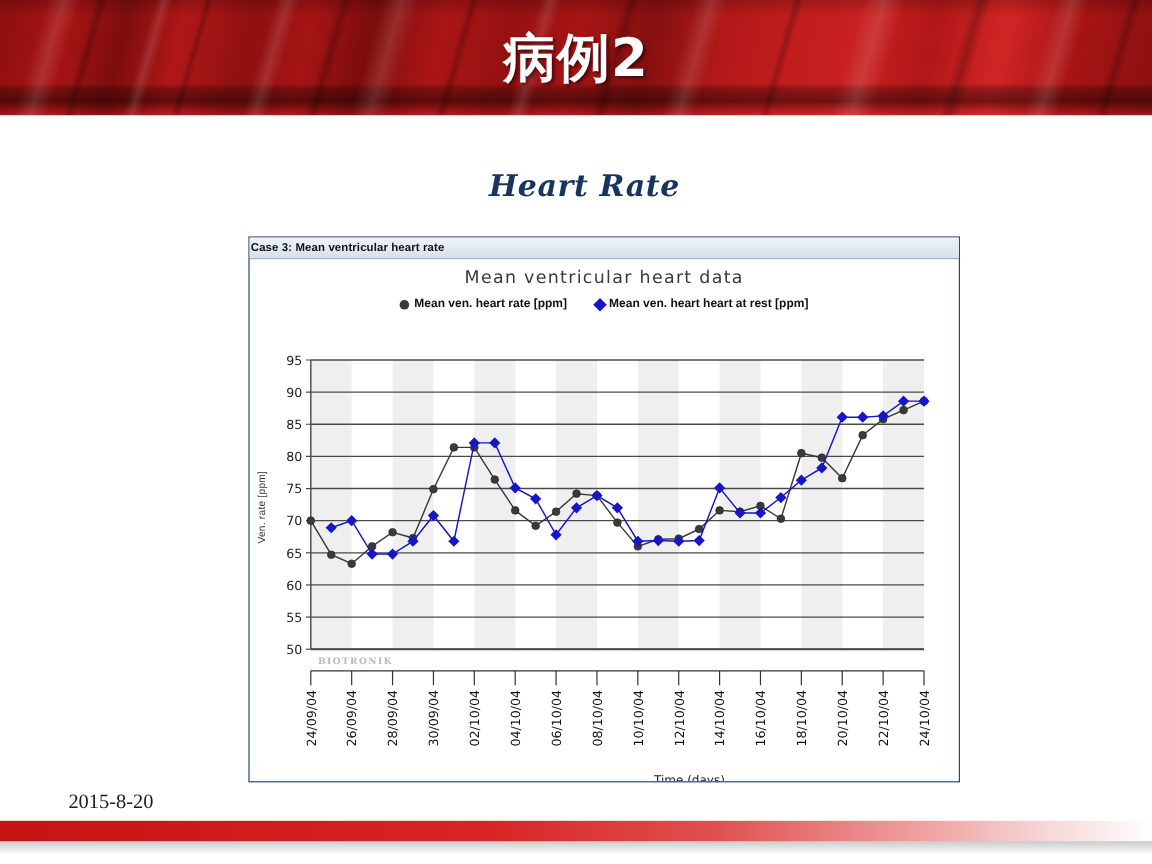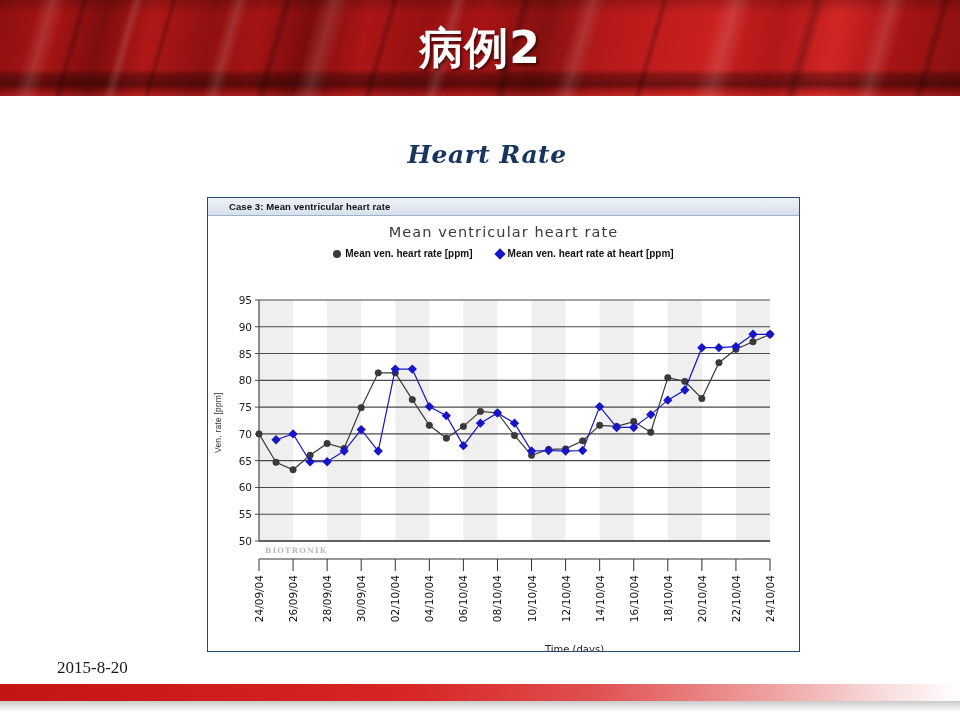--- a/index.html
+++ b/index.html
@@ -63,21 +63,21 @@
     position:absolute;left:207px;top:197px;width:593px;height:455px;
     background:#ffffff;border:1px solid #2b4a6b;box-sizing:border-box;
   }
   #report-titlebar{
     height:18px;width:100%;box-sizing:border-box;
     background:linear-gradient(180deg,#eef2f7 0%,#e2e9f2 55%,#d6dfeb 100%);
     border-bottom:1px solid #9fb2c8;
     display:flex;align-items:center;
   }
   #report-titlebar-text{
-    font-size:9.5px;font-weight:bold;color:#111111;padding-left:21px;letter-spacing:.1px;
+    font-size:9.5px;font-weight:bold;color:#111111;padding-left:1px;letter-spacing:.1px;
   }
 
   #chart-titles{text-align:center;padding-top:8px;}
   #chart-main-title{
     font-size:14.5px;color:#3a3a3a;letter-spacing:1.1px;
     font-family:"DejaVu Sans","Liberation Sans",sans-serif;
   }
   #chart-subtitle{
     font-size:9px;font-weight:bold;color:#222222;margin-top:3px;letter-spacing:.2px;
   }
@@ -136,29 +136,29 @@
 
 <div id="chart-heading">Heart Rate</div>
 
 <div id="report-window">
 
   <div id="report-titlebar">
     <span id="report-titlebar-text">Case 3: Mean ventricular heart rate</span>
   </div>
 
   <div id="chart-titles">
-    <div id="chart-main-title">Mean ventricular heart rate</div>
+    <div id="chart-main-title">Mean ventricular heart data</div>
     <div id="chart-legend">
       <span class="lg">
         <span class="dotmark"></span>
         <span>Mean ven. heart rate [ppm]</span>
       </span>
       <span class="lg">
         <span class="diamark"></span>
-        <span>Mean ven. heart rate at heart [ppm]</span>
+        <span>Mean ven. heart heart at rest [ppm]</span>
       </span>
     </div>
   </div>
 
   <div id="plot-wrap">
     <div id="ylabel">Ven. rate [ppm]</div>
     <svg id="chart-svg" width="593" height="360">
         <rect x="51" y="9" width="34.06666666666666" height="241" fill="#efefef"></rect>
         <rect x="119.13333333333334" y="9" width="34.06666666666665" height="241" fill="#efefef"></rect>
         <rect x="187.26666666666668" y="9" width="34.06666666666666" height="241" fill="#efefef"></rect>

